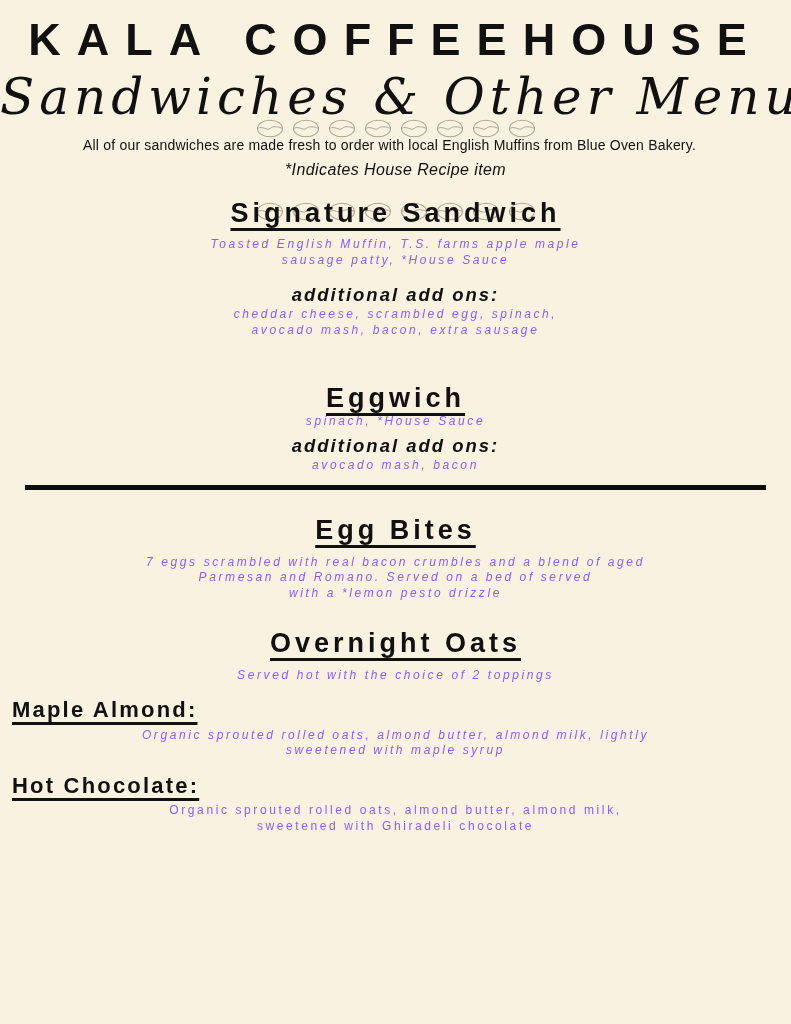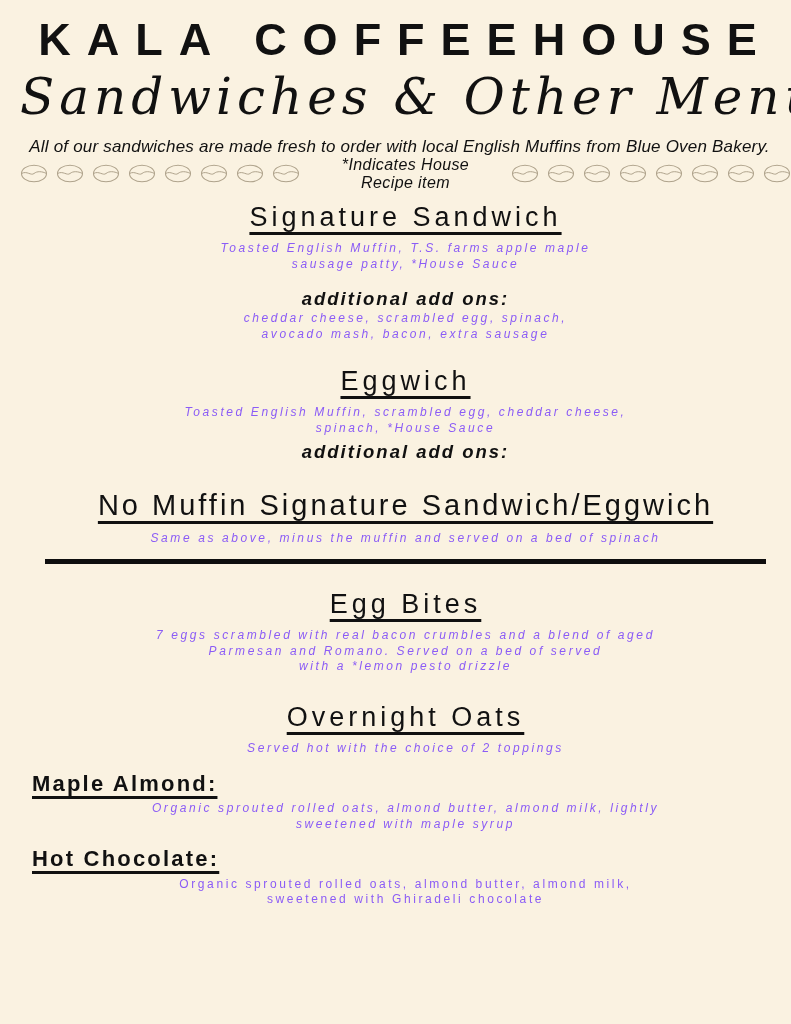--- a/index.html
+++ b/index.html
@@ -4,53 +4,53 @@
 <style>
   * { box-sizing: border-box; }
   html, body { margin: 0; padding: 0; }
   body {
     width: 791px; height: 1024px;
     background: var(--background, #FAF2E1);
     color: var(--ink, #111111);
     font-family: "Liberation Sans", sans-serif;
     overflow: hidden;
   }
-  .page { width: 791px; height: 1024px; text-align: center; padding-top: 14px; padding-left: 20px; }
+  .page { width: 791px; height: 1024px; text-align: center; padding-top: 14px; }
 
   .title {
     font-size: 45px; font-weight: 800; letter-spacing: 16px;
     margin: 0; line-height: 1.15; white-space: nowrap;
   }
   .script-subtitle {
     font-family: "DejaVu Serif", serif; font-style: italic;
     font-size: 50px; letter-spacing: 5px; line-height: 1.1;
     margin-top: 4px; white-space: nowrap;
   }
   .intro {
-    font-style: italic; font-size: 17px; letter-spacing: 0.2px;
+    font-size: 14px; letter-spacing: 0.2px;
     margin: 12px 12px 0 0; white-space: nowrap;
   }
   .note-row {
     display: flex; align-items: center; justify-content: center;
-    gap: 22px; margin-top: 4px; height: 26px;
+    gap: 22px; margin-top: 4px; height: 26px; flex-direction: column;
   }
   .note { font-style: italic; font-size: 16px; letter-spacing: 0.4px; }
   .beans { display: inline-flex; gap: 8px; align-items: center; }
   .bean svg { display: block; }
 
   .menu-title {
-    font-weight: 400; font-size: 27px; letter-spacing: 4px;
+    font-weight: 700; font-size: 27px; letter-spacing: 4px;
     text-decoration: underline; text-decoration-thickness: 2.5px;
     text-underline-offset: 6px; text-decoration-skip-ink: none;
     margin: 0; line-height: 1.2; white-space: nowrap;
   }
   .menu-title.big { font-size: 29px; letter-spacing: 3px; }
   .sec { margin-top: 0; }
   .sec-signature { margin-top: 14px; }
-  .sec-eggwich { margin-top: 22px; }
+  .sec-eggwich { margin-top: 43px; }
   .sec-nomuffin { margin-top: 24px; }
   .sec-eggbites { margin-top: 24px; }
   .sec-oats { margin-top: 26px; }
 
   .body-line {
     font-size: 12px; letter-spacing: 2.6px; line-height: 1.3;
     color: #8b5cf6; white-space: nowrap;
   }
   .first-line { margin-top: 8px; }
   .italic { font-style: italic; }
@@ -191,29 +191,25 @@
     <h2 class="menu-title">Signature Sandwich</h2>
     <div class="body-line italic first-line">Toasted English Muffin, T.S. farms apple maple</div>
     <div class="body-line italic">sausage patty, *House Sauce</div>
     <div class="addons-label">additional add ons:</div>
     <div class="body-line italic">cheddar cheese, scrambled egg, spinach,</div>
     <div class="body-line italic">avocado mash, bacon, extra sausage</div>
   </div>
 
   <div class="sec sec-eggwich">
     <h2 class="menu-title">Eggwich</h2>
-    <div class="body-line italic first-line">Toasted English Muffin, scrambled egg, cheddar cheese,</div>
     <div class="body-line italic">spinach, *House Sauce</div>
     <div class="addons-label tight">additional add ons:</div>
-  </div>
-
-  <div class="sec sec-nomuffin">
-    <h2 class="menu-title big">No Muffin Signature Sandwich/Eggwich</h2>
-    <div class="body-line italic first-line">Same as above, minus the muffin and served on a bed of spinach</div>
-  </div>
+    <div class="body-line italic">avocado mash, bacon</div>
+  </div>
+
 
   <div class="divider"></div>
 
   <div class="sec sec-eggbites">
     <h2 class="menu-title">Egg Bites</h2>
     <div class="body-line italic first-line">7 eggs scrambled with real bacon crumbles and a blend of aged</div>
     <div class="body-line italic">Parmesan and Romano.  Served on a bed of served</div>
     <div class="body-line italic">with a *lemon pesto drizzle</div>
   </div>
 

